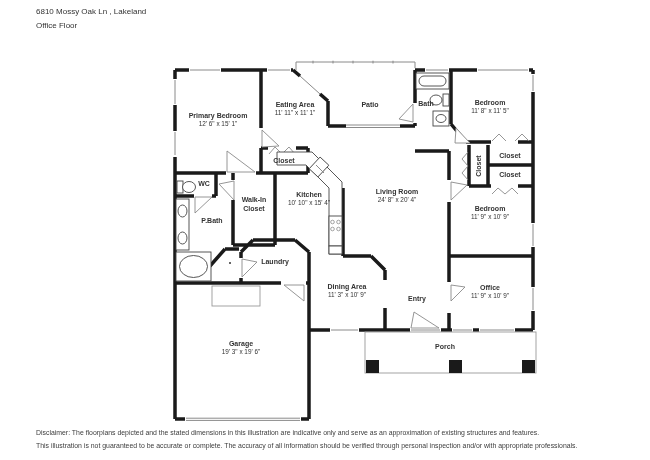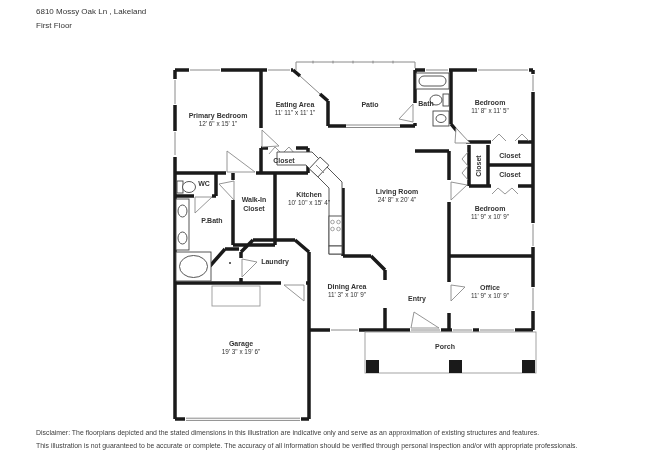--- a/index.html
+++ b/index.html
@@ -25,21 +25,21 @@
   .fixture2{fill:none;stroke:#999;stroke-width:0.9;}
   .col{fill:var(--wall);stroke:none;}
 </style>
 </head>
 <body>
 
 <div id="stage">
 
   <div class="hdr">
     <div>6810 Mossy Oak Ln , Lakeland</div>
-    <div>First Floor</div>
+    <div>Office Floor</div>
   </div>
 
   <svg id="plan-svg" width="650" height="460" viewBox="0 0 650 460">
 
     <g>
       <path class="wall" d="
         M147,70 H265  M265,70 L272,76  M292,94 L300,101  M300,101 V126
         M300,126 H318 M372,126 H387
         M387,70 V103 M387,123 V126
         M387,70 H505  M505,70 V330  M505,330 H281

